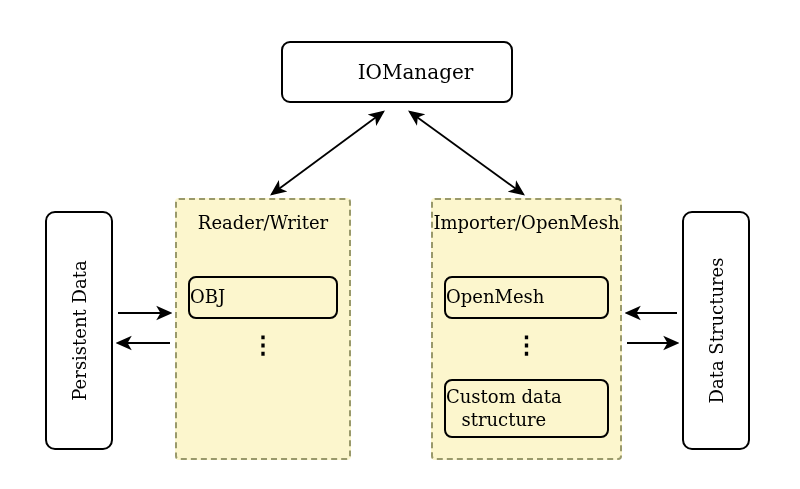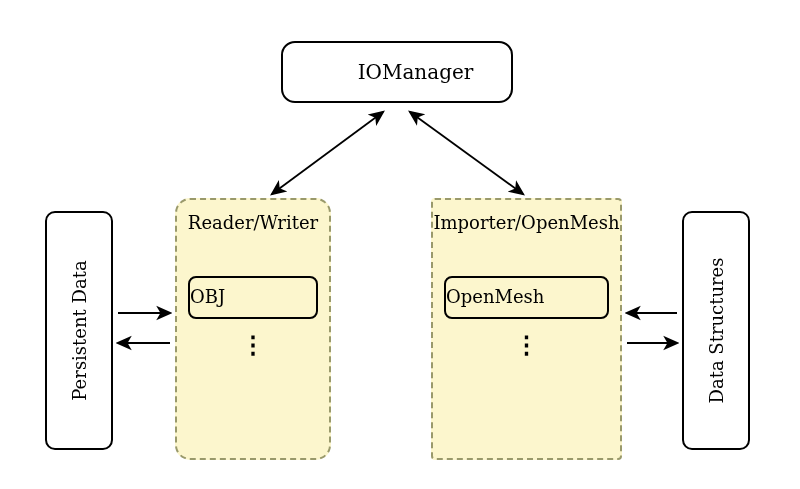--- a/index.html
+++ b/index.html
@@ -31,32 +31,32 @@
     box-sizing: border-box;
     border: 2px solid #000000;
     background: #ffffff;
     display: flex;
     align-items: center;
     justify-content: center;
   }
   .iomanager {
     left: 281px; top: 41px;
     width: 232px; height: 62px;
-    border-radius: 14px;
+    border-radius: 9px;
     font-size: 20px;
     padding-left: 37px;
   }
   .panel {
     position: absolute;
     box-sizing: border-box;
     background: #fcf6cd;
     border: 2px dashed #99996b;
     border-radius: 4px;
   }
-  .panel-left  { left: 175px; top: 198px; width: 156px; height: 262px; border-radius: 15px; }
+  .panel-left  { left: 175px; top: 198px; width: 176px; height: 262px; }
   .panel-right { left: 431px; top: 198px; width: 191px; height: 262px; }
   .panel-title {
     position: absolute;
     top: 12px; left: 0; right: 0;
     text-align: center;
     font-size: 18px;
   }
   .inner-box {
     position: absolute;
     left: 11px; right: 11px;
@@ -130,15 +130,19 @@
     </div>
     <div class="ellipsis">⋮</div>
   </div>
 
   <div class="panel panel-right">
     <div class="panel-title">Importer/OpenMesh</div>
     <div class="inner-box item-top">
       <span>OpenMesh</span>
     </div>
     <div class="ellipsis">⋮</div>
+    <div class="inner-box item-bottom">
+      <span>Custom data
+structure</span>
+    </div>
   </div>
 
 </div>
 
 </body></html>

